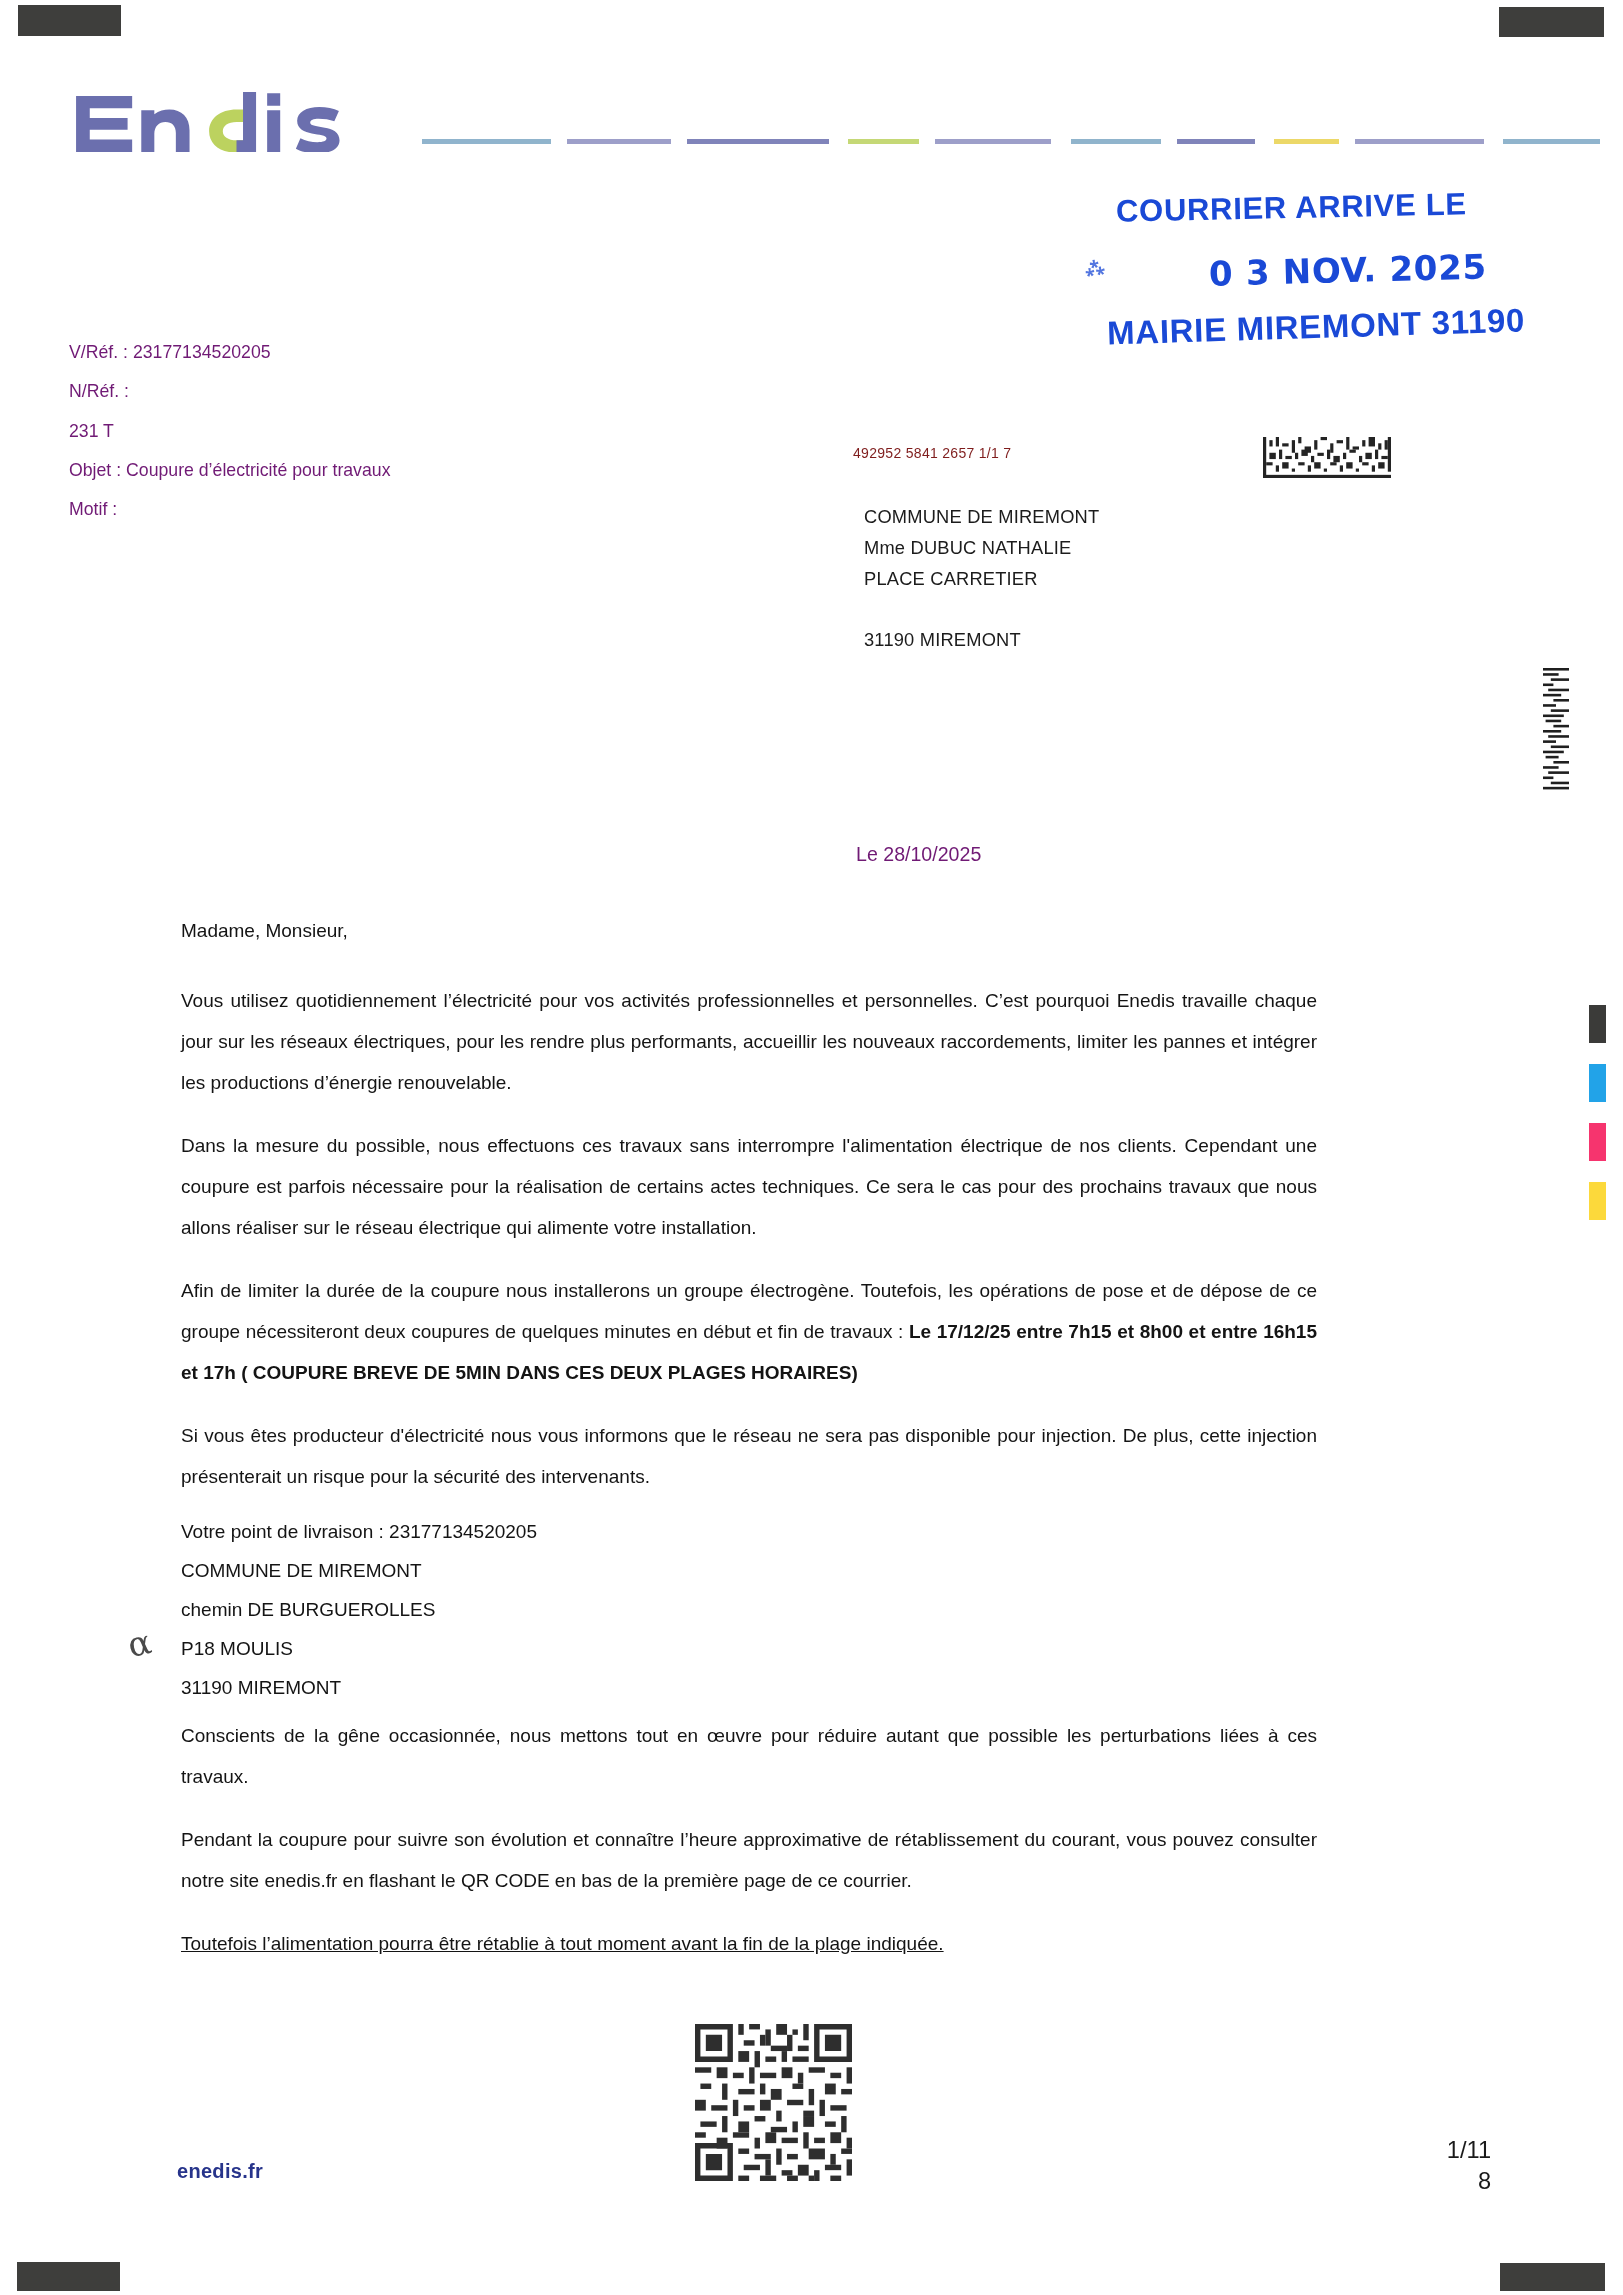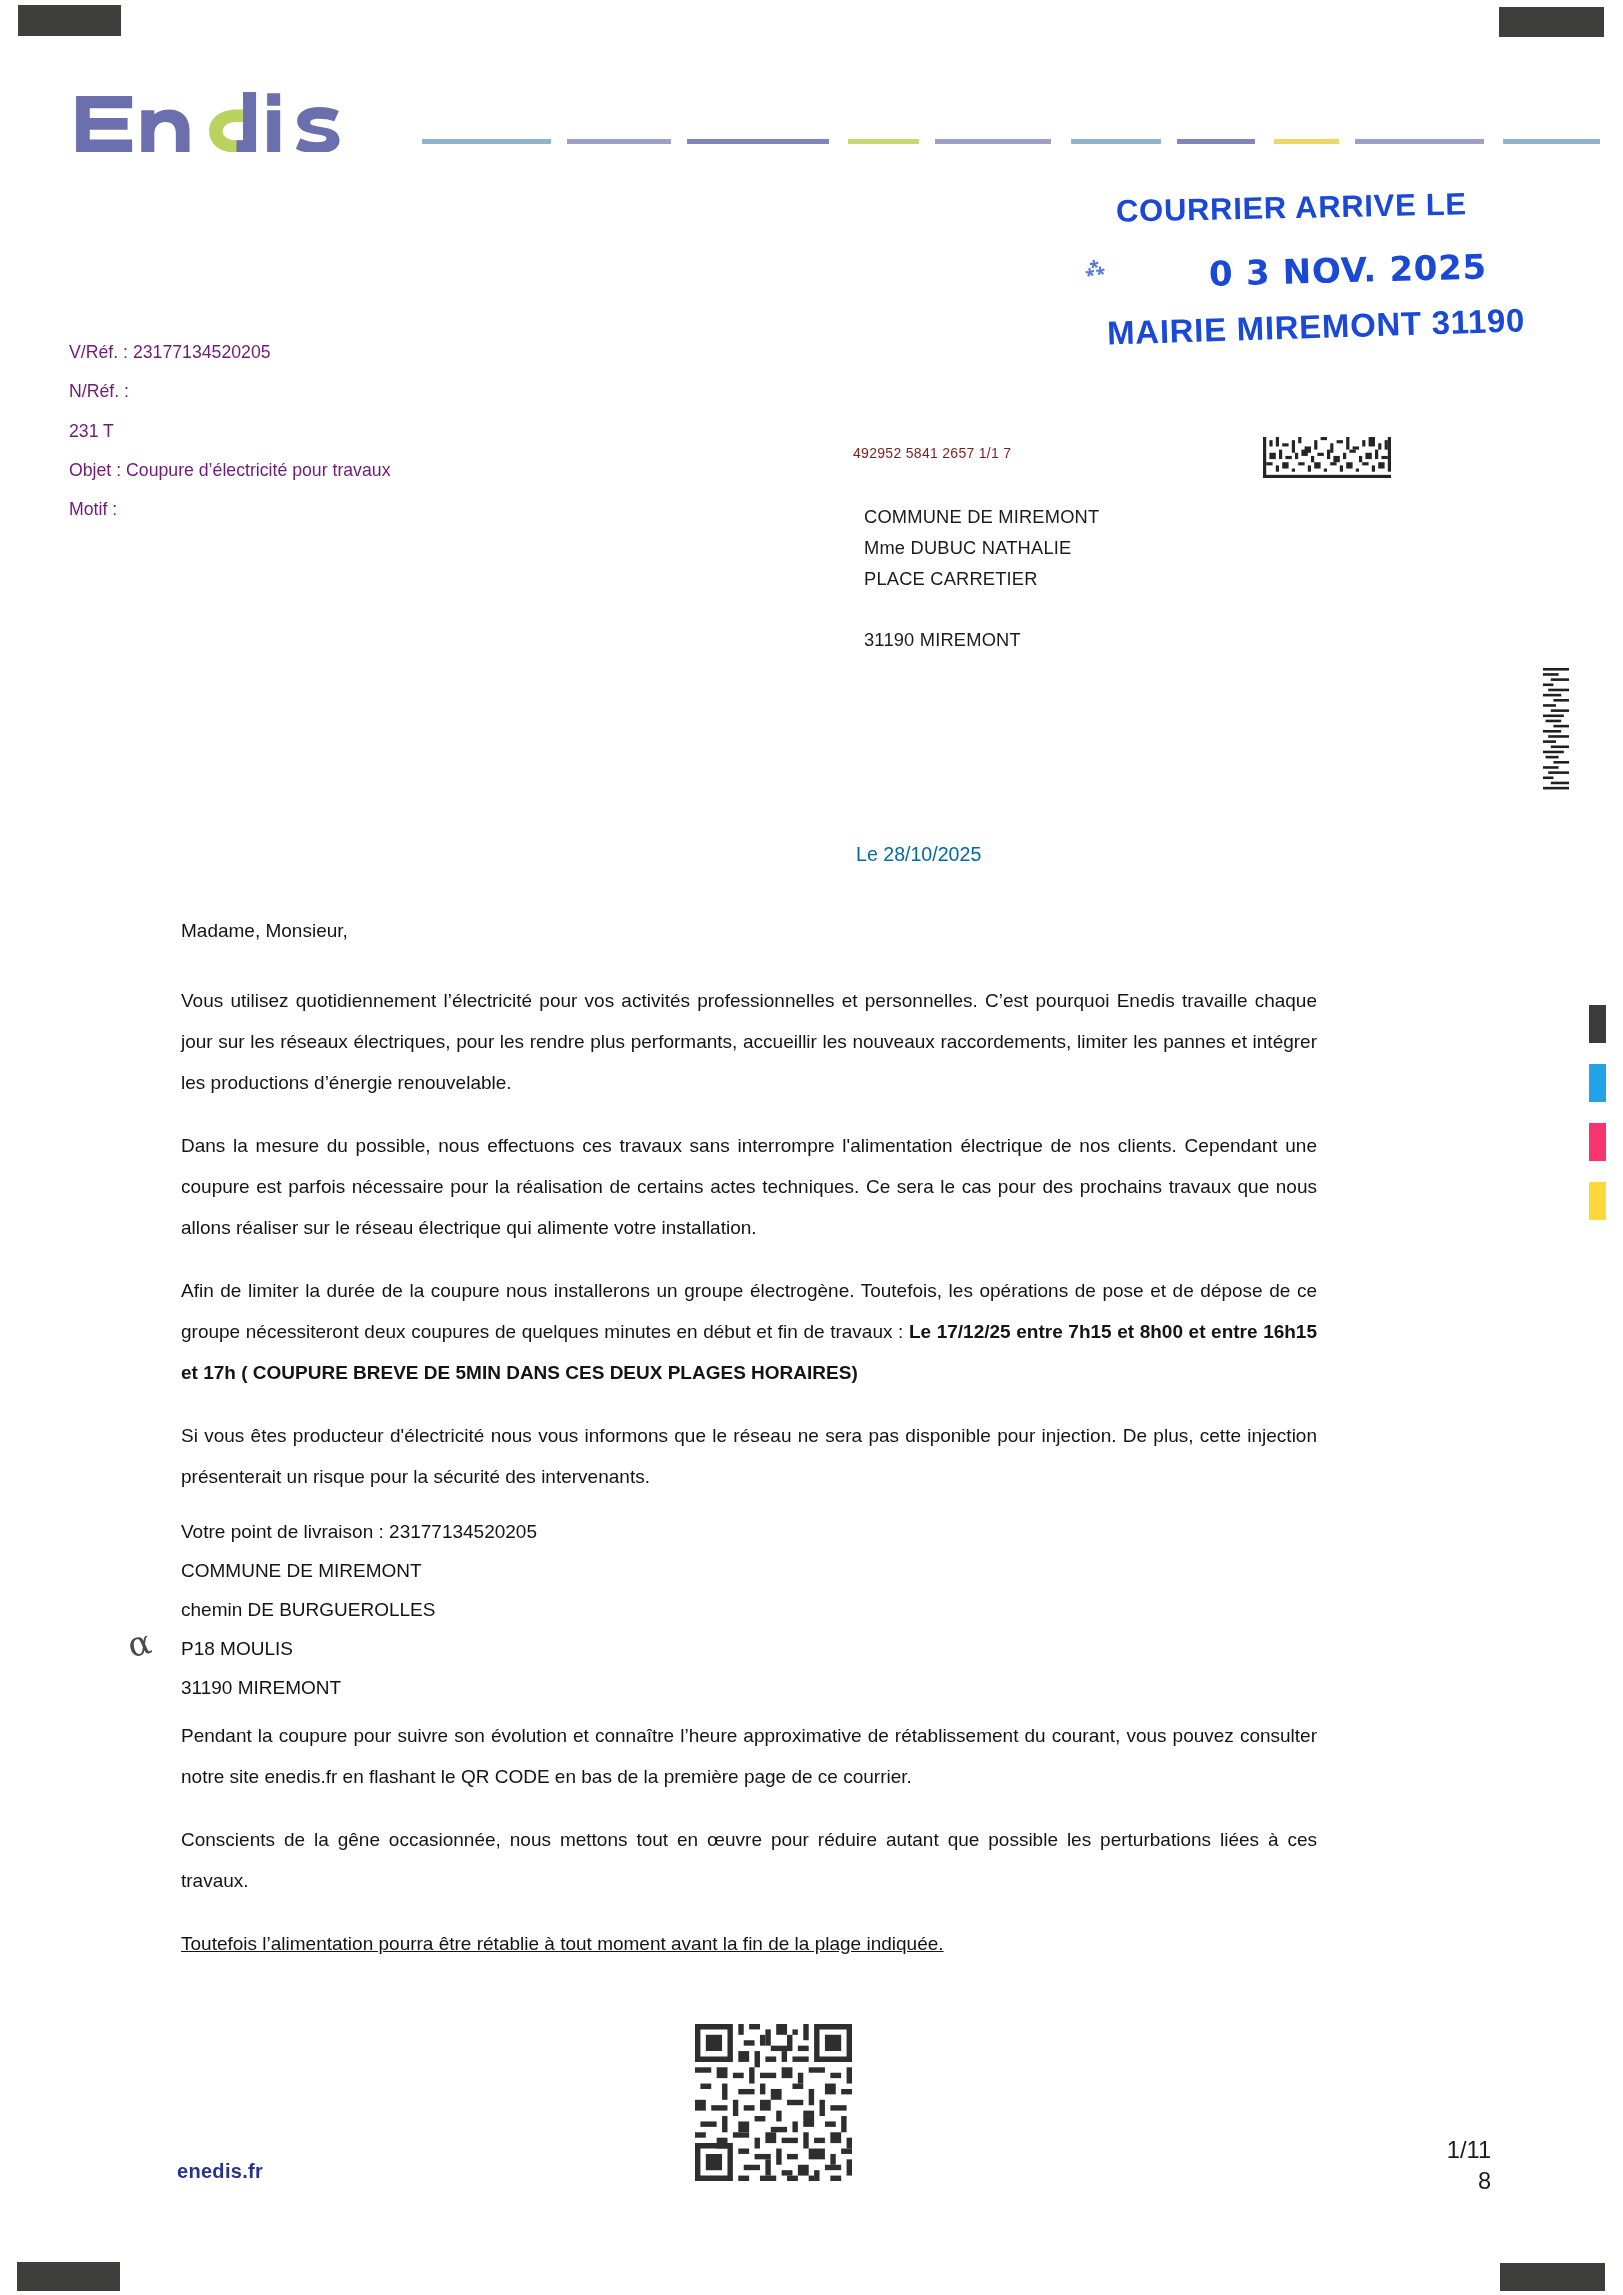--- a/index.html
+++ b/index.html
@@ -74,21 +74,21 @@
     position:absolute;left:864px;top:501px;
     font-size:18.3px;color:#1c1c1c;line-height:31px;letter-spacing:0.2px;
   }
   .addr .gap{height:30px;}
 
   .vbar{position:absolute;left:1543px;top:668px;width:26px;height:124px;}
 
   
   .date{
     position:absolute;left:856px;top:843px;
-    font-size:19.6px;color:#0369a1;
+    font-size:19.6px;color:#701a75;
   }
   .body{
     position:absolute;left:181px;top:910px;width:1136px;
     font-size:19px;color:#141414;line-height:41px;text-align:justify;
   }
   .body p{margin:0 0 22px 0;}
   .body p.salut{margin-bottom:29px;}
   .hl{font-weight:bold;}
   .u{text-decoration:underline;}
 
@@ -303,22 +303,22 @@
   <div class="delivery">
     <div>Votre point de livraison : 23177134520205</div>
     <div>COMMUNE DE MIREMONT</div>
     <div>chemin DE BURGUEROLLES</div>
     <div>P18 MOULIS</div>
     <div>31190 MIREMONT</div>
   </div>
   <div class="penmark">α</div>
 
   <div class="tail">
+    <p>Conscients de la gêne occasionnée, nous mettons tout en œuvre pour réduire autant que possible les perturbations liées à ces travaux.</p>
     <p>Pendant la coupure pour suivre son évolution et connaître l’heure approximative de rétablissement du courant, vous pouvez consulter notre site enedis.fr en flashant le QR CODE en bas de la première page de ce courrier.</p>
-    <p>Conscients de la gêne occasionnée, nous mettons tout en œuvre pour réduire autant que possible les perturbations liées à ces travaux.</p>
     <p class="u">Toutefois l’alimentation pourra être rétablie à tout moment avant la fin de la plage indiquée.</p>
   </div>
 
   <svg class="qr" viewBox="0 0 29 29">
     <rect width="29" height="29" fill="#fff"></rect>
     <g fill="#2e2e2e">
       <path d="M0 0h7v7H0z M1 1v5h5V1z M2 2h3v3H2z"></path>
       <path d="M22 0h7v7h-7z M23 1v5h5V1z M24 2h3v3h-3z"></path>
       <path d="M0 22h7v7H0z M1 23v5h5v-5z M2 24h3v3H2z"></path>
       <rect x="8" y="0" width="1" height="2"></rect>

